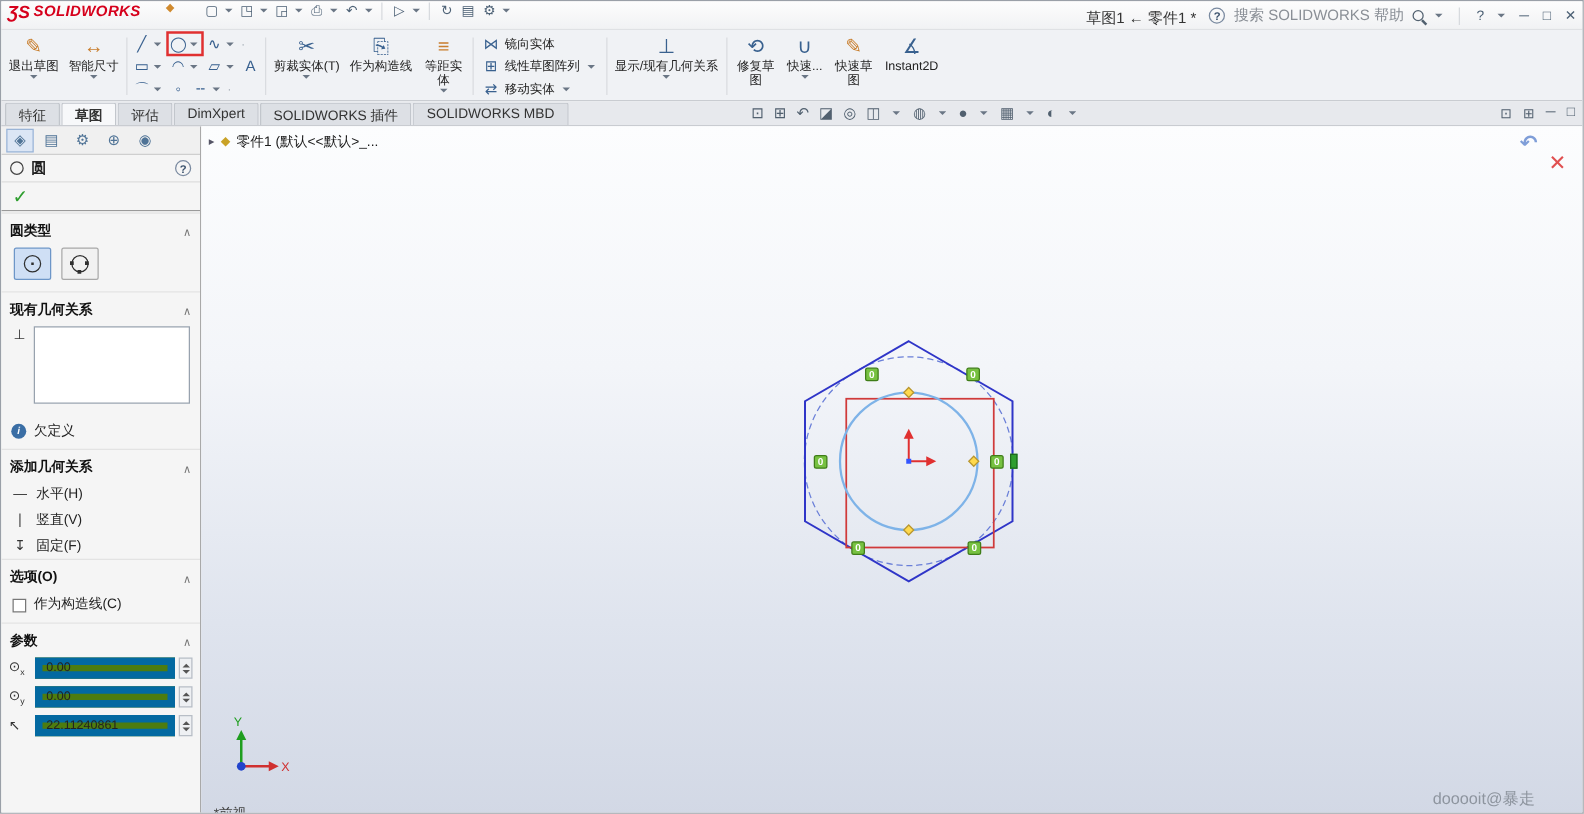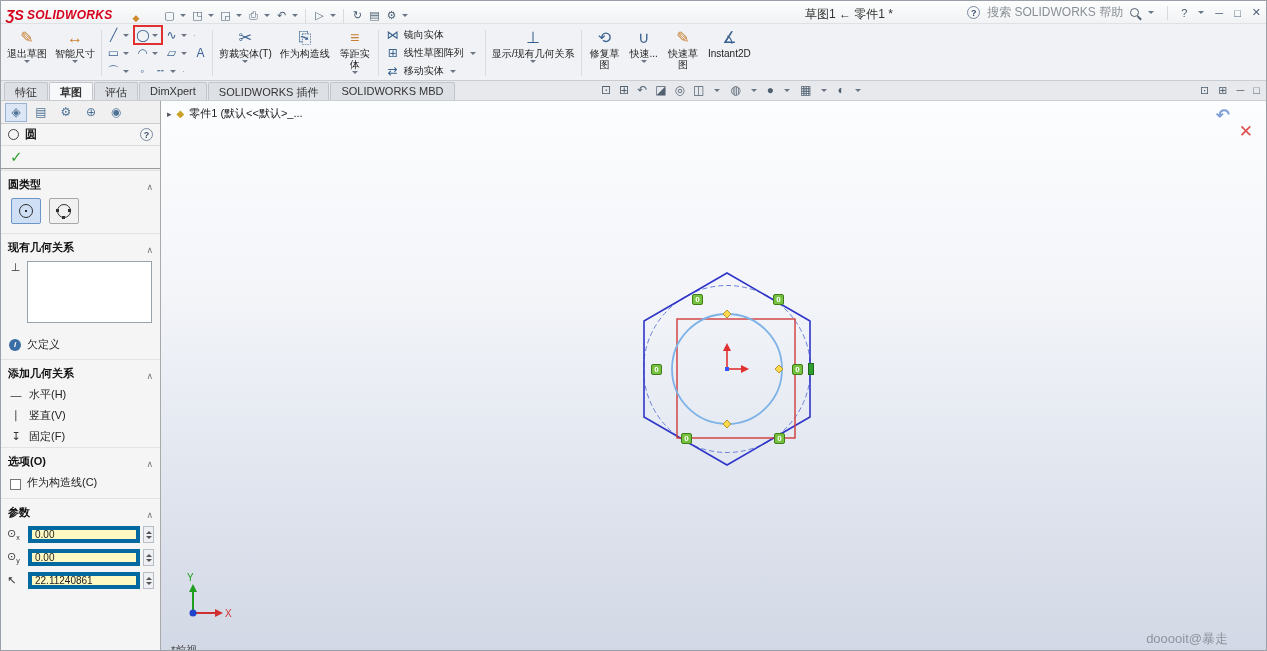--- a/index.html
+++ b/index.html
@@ -1,31 +1,31 @@
 <!DOCTYPE html>
 <html><head>
 <meta charset="utf-8">
 <style>
   *{box-sizing:border-box;margin:0;padding:0}
   body{margin:0;font-family:"Liberation Sans","DejaVu Sans",sans-serif;font-size:12px;color:#222;background:#888}
   .app{width:1267px;height:651px;position:relative;background:#fff;overflow:hidden;border:1px solid #9aa0a8}
 
   
-  .titlebar{height:23px;position:relative;display:flex;align-items:flex-end;background:linear-gradient(#fdfdfd,#f1f2f4);border-bottom:1px solid #dfe1e4;padding:0 5px;gap:2px}
+  .titlebar{height:23px;position:relative;display:flex;align-items:flex-start;background:linear-gradient(#fdfdfd,#f1f2f4);border-bottom:1px solid #dfe1e4;padding:0 5px;gap:2px}
   .logo{display:flex;align-items:center;gap:3px;margin-right:12px}
   .logo-mark{color:#d6001c;font-weight:bold;font-size:14px;font-style:italic}
   .logo-text{color:#d6001c;font-weight:bold;font-style:italic;font-size:12px;letter-spacing:.3px}
   .menus{display:flex}
   .menu-item{padding:3px 7px;font-size:12px;color:#222;cursor:default}
   .pin{color:#d08a2e;font-size:9px;margin:0 6px}
   .qat{display:flex;align-items:center;gap:1px;margin-left:14px;color:#4e6276}
   .tbtn{min-width:16px;text-align:center;font-size:11px;padding:1px 2px}
   .tcaret{width:0;height:0;border-left:3px solid transparent;border-right:3px solid transparent;border-top:3px solid #6a7685;margin:0 2px}
   .vsep{width:1px;height:14px;background:#d7dade;margin:0 4px}
-  .doc-title{position:absolute;left:804px;top:5px;font-size:12px;color:#333;white-space:nowrap}
+  .doc-title{position:absolute;left:868px;top:5px;font-size:12px;color:#333;white-space:nowrap}
   .tb-right{position:absolute;right:3px;top:0;height:23px;display:flex;align-items:center;gap:7px;color:#4e6276}
   .help-circ{width:13px;height:13px;border:1px solid #7a8aa0;border-radius:50%;font-size:9px;display:flex;align-items:center;justify-content:center;color:#39506b;font-weight:bold}
   .search-text{color:#8a8f96;font-size:12px;white-space:nowrap}
   .mag{width:9px;height:9px;border:1.5px solid #51606f;border-radius:50%;position:relative;display:inline-block}
   .mag::after{content:"";position:absolute;width:5px;height:1.5px;background:#51606f;transform:rotate(45deg);right:-4px;bottom:-2px}
   .winbtn{font-size:11px;padding:0 2px}
 
   
   .ribbon{height:57px;background:#f0f2f5;border-bottom:1px solid #c9ccd1;display:flex;align-items:stretch;padding:2px 2px 0 2px}
   .rsep{width:1px;background:#d9dce0;margin:4px 2px}
@@ -79,21 +79,21 @@
   .listbox{flex:1;height:62px;background:#fff;border:1px solid #98a2ae}
   .status-row{display:flex;align-items:center;gap:6px;padding:5px 8px 7px}
   .info-circ{width:12px;height:12px;border-radius:50%;background:#3a6ea5;color:#fff;font-size:8px;font-style:italic;font-weight:bold;display:flex;align-items:center;justify-content:center}
   .addrel-row{display:flex;align-items:center;gap:7px;padding:3px 9px;cursor:default}
   .addrel-row .ric{width:12px;text-align:center;color:#333;font-size:11px}
   .opt-row{display:flex;align-items:flex-end;gap:6px;padding:3px 9px 8px}
   .cb{width:11px;height:11px;border:1px solid #777;background:#fff}
   .param-row{display:flex;align-items:center;gap:3px;padding:3px 6px}
   .param-ic{width:18px;font-size:11px;color:#333;position:relative}
   .param-ic sub{font-size:7px}
-  .pfield{flex:1;display:flex;border:4px solid #0369a1;background:#fef9c3;height:17px;align-items:center}
+  .pfield{flex:1;display:flex;border:6px solid #0369a1;background:#4d7c0f;height:17px;align-items:center}
   .pfield input{border:none;outline:none;width:100%;font-size:10px;padding:0 3px;background:transparent;font-family:"Liberation Sans","DejaVu Sans",sans-serif;color:#222}
   .spin{width:11px;height:17px;display:flex;flex-direction:column;align-items:center;justify-content:center;gap:2px;border:1px solid #b8bec6;background:#eef0f3}
   .sup{width:0;height:0;border-left:3px solid transparent;border-right:3px solid transparent;border-bottom:3px solid #555}
   .sdn{width:0;height:0;border-left:3px solid transparent;border-right:3px solid transparent;border-top:3px solid #555}
 
   
   .viewport{flex:1;position:relative;overflow:hidden;
     background:linear-gradient(180deg,#fcfdfe 0%,#f3f5f9 35%,#dfe4ee 72%,#d2d8e5 100%)}
   .flyout-tree{position:absolute;left:6px;top:5px;display:flex;align-items:center;gap:5px;font-size:11px;color:#1a1a1a}
   .tree-caret{color:#556;font-size:9px}

